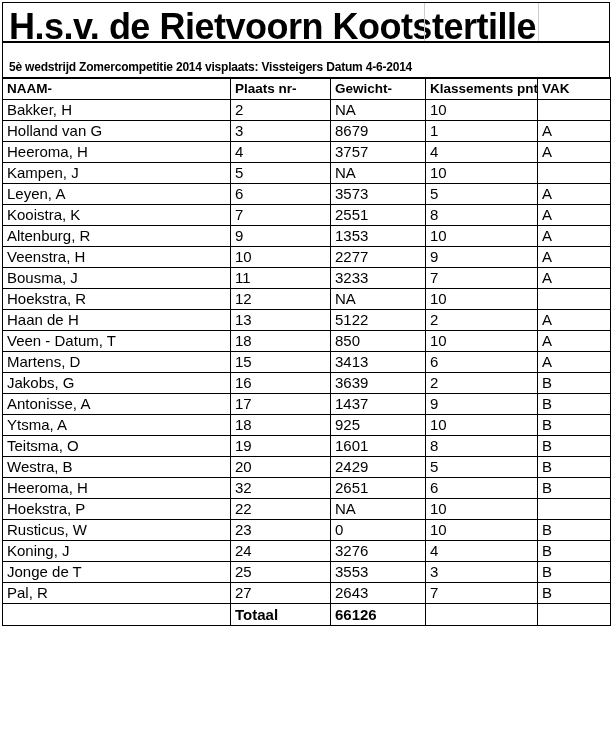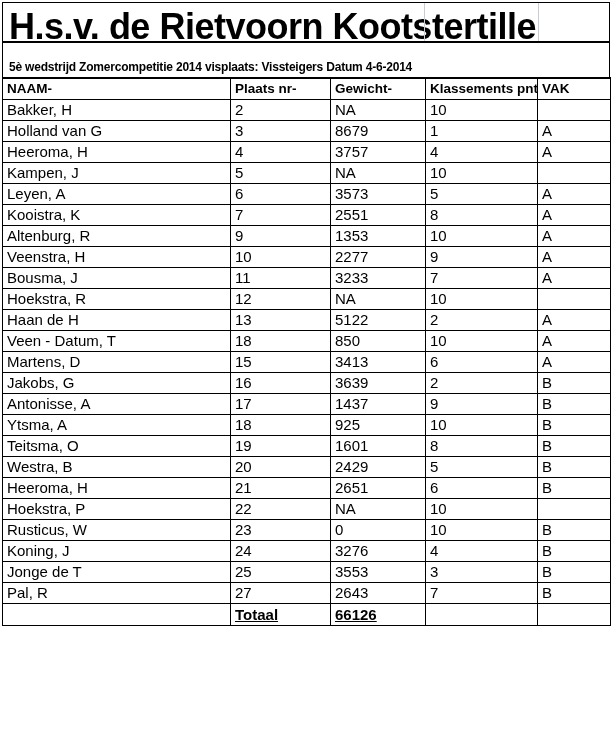--- a/index.html
+++ b/index.html
@@ -76,21 +76,21 @@
     vertical-align: middle;
   }
   table.results thead th {
     border-top: 2px solid #000;
     font-weight: bold;
     font-size: 13.5px;
   }
   th.c-vak { text-align: center; padding: 0; }
   td.c-pnt, td.c-vak { text-align: center; padding: 0; }
   
-  tr.total-row td { height: 21px; text-decoration: underline; }
+  tr.total-row td { height: 21px; }
   td.t-left {
     border: none;
     border-top: 1px solid #000;
     border-left: 1px solid #000;
     border-bottom: 1px solid #d9d9d9;
     border-right: 2px solid #000;
   }
   td.t-label {
     border: 2px solid #000;
     font-weight: bold;
@@ -269,21 +269,21 @@
         </tr>
         <tr>
           <td class="c-name">Westra, B</td>
           <td class="c-plaats">20</td>
           <td class="c-gewicht">2429</td>
           <td class="c-pnt">5</td>
           <td class="c-vak">B</td>
         </tr>
         <tr>
           <td class="c-name">Heeroma, H</td>
-          <td class="c-plaats">21</td>
+          <td class="c-plaats">32</td>
           <td class="c-gewicht">2651</td>
           <td class="c-pnt">6</td>
           <td class="c-vak">B</td>
         </tr>
         <tr>
           <td class="c-name">Hoekstra, P</td>
           <td class="c-plaats">22</td>
           <td class="c-gewicht">NA</td>
           <td class="c-pnt">10</td>
           <td class="c-vak"></td>

